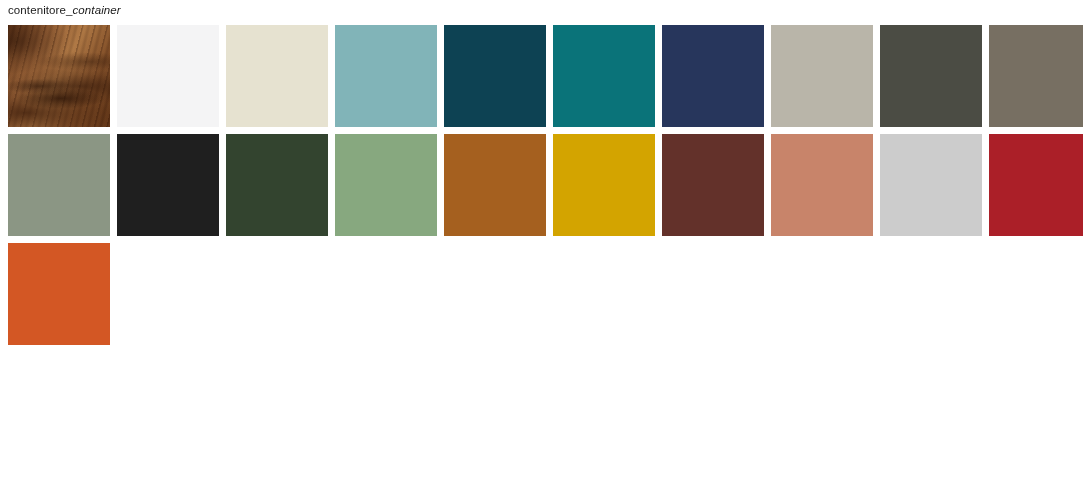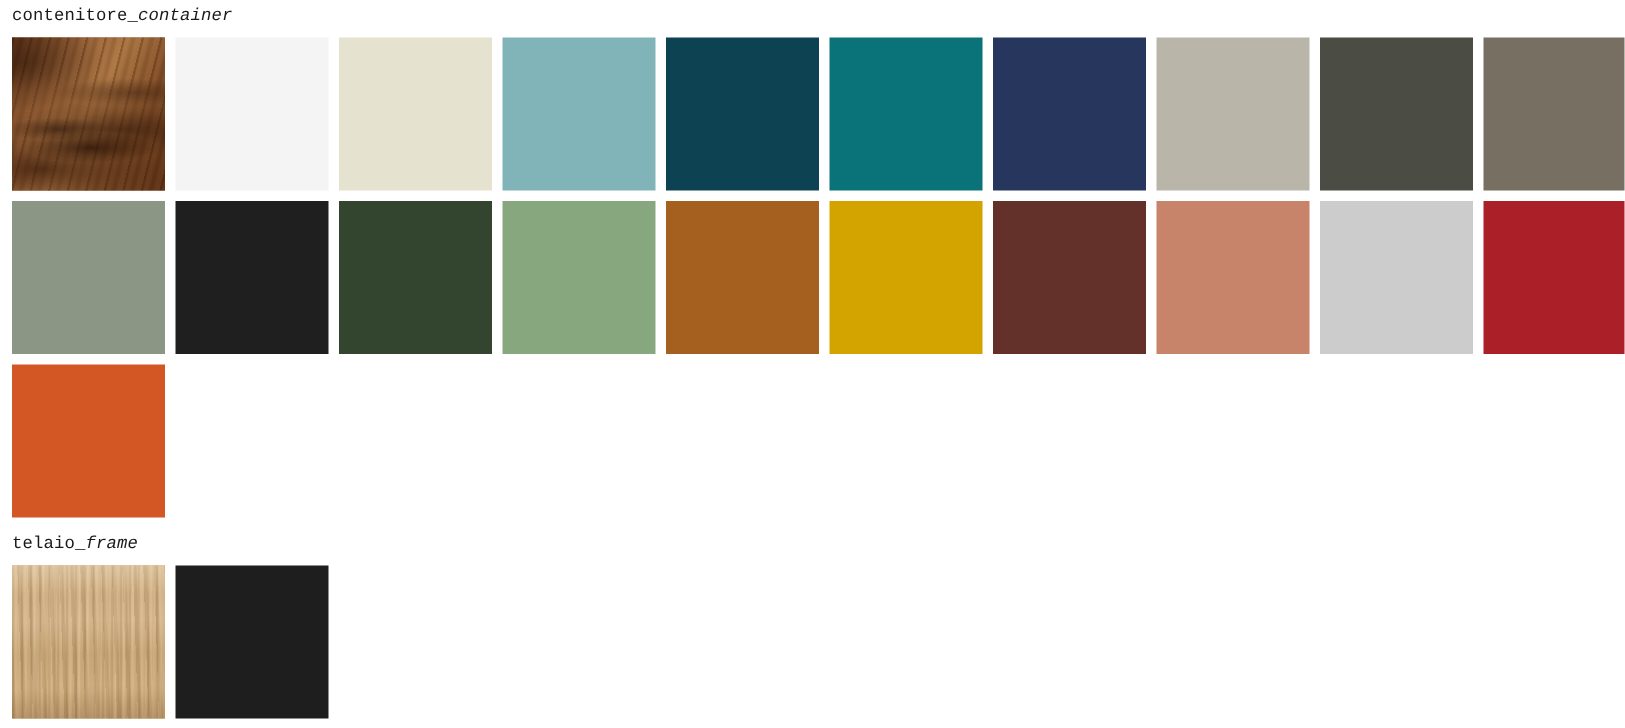--- a/index.html
+++ b/index.html
@@ -17,21 +17,20 @@
   }
   .palette-page {
     position: relative;
     width: 1083px;
     height: 485px;
     padding: 0;
     box-sizing: border-box;
   }
   .group {
     position: relative;
-    font-family: Liberation Mono, monospace;
   }
   .group-label {
     font-size: 11.5px;
     line-height: 13px;
     letter-spacing: 0.1px;
     color: #1a1a1a;
     padding-left: 8px;
     white-space: nowrap;
   }
   .group-label .label-it {
@@ -149,23 +148,14 @@
         <div class="swatch" style="background-color: rgb(165, 96, 31);"></div>
         <div class="swatch" style="background-color: rgb(211, 164, 0);"></div>
         <div class="swatch" style="background-color: rgb(99, 49, 42);"></div>
         <div class="swatch" style="background-color: rgb(200, 132, 106);"></div>
         <div class="swatch"></div>
         <div class="swatch" style="background-color: rgb(171, 31, 40);"></div>
         <div class="swatch" style="background-color: rgb(211, 87, 36);"></div>
       </div>
   </div>
 
-  <div class="group" style="margin-top:11px;">
-    <div class="group-label">
-      <span class="label-it">telaio_</span><span class="label-en">frame</span>
-    </div>
-    <div class="swatch-grid" id="grid-frame" style="margin-top:8px;">
-        <div class="swatch tex-oak"></div>
-        <div class="swatch" style="background-color: rgb(30, 30, 30);"></div>
-      </div>
-  </div>
 
 </div>
 
 </body></html>

